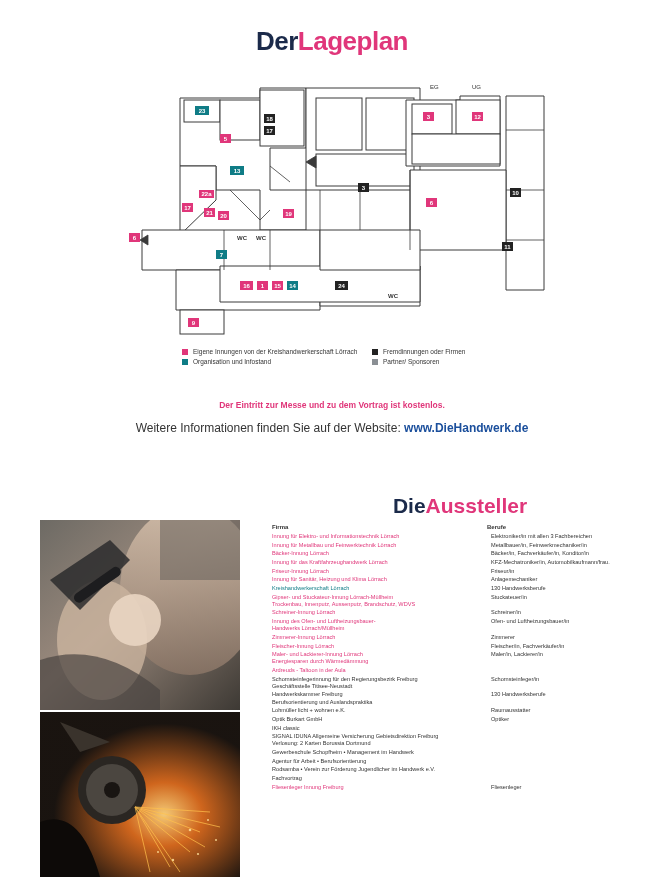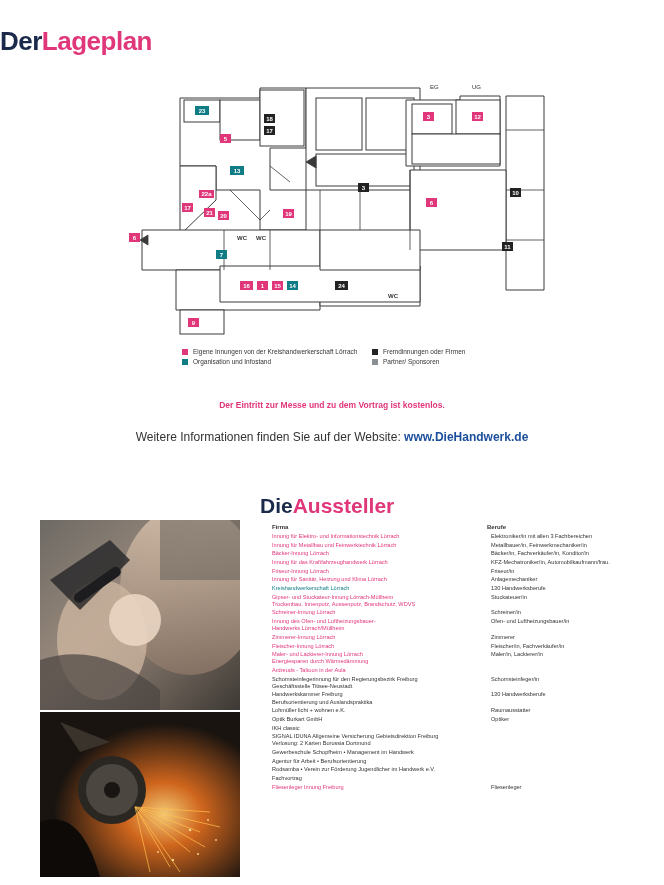--- a/index.html
+++ b/index.html
@@ -8,21 +8,21 @@
     background:#ffffff;
     font-family:"Liberation Sans", sans-serif;
     color:#222;
     position:relative;
     overflow:hidden;
   }
   .page{position:relative;width:664px;height:885px;}
 
   
   .title{
-    position:absolute;left:0;top:26px;width:664px;text-align:left;
+    position:absolute;left:0;top:26px;width:664px;text-align:center;
     font-size:26px;font-weight:bold;letter-spacing:-0.5px;
   }
   .title .dark{color:#1b2a4a;}
   .title .pink{color:#e0367a;}
 
   
   .map-wrap{position:absolute;left:120px;top:70px;width:430px;height:280px;}
   .map-svg{position:absolute;left:0;top:0;}
 
   .room{
@@ -41,28 +41,28 @@
   .legend .row{display:flex;align-items:flex-start;margin-bottom:3px;}
   .legend .sw{width:6px;height:6px;margin-right:5px;margin-top:1px;flex:0 0 auto;}
   .legend .col{width:190px;}
   .sw.pink{background:#e0367a;}
   .sw.teal{background:#0f7c86;}
   .sw.dark{background:#222;}
   .sw.gray{background:#8a8f94;}
 
   
   .info{position:absolute;left:0;top:400px;width:664px;text-align:center;}
-  .info .l1{color:#e0367a;font-weight:bold;font-size:8.5px;margin-bottom:20px;}
+  .info .l1{color:#e0367a;font-weight:bold;font-size:8.5px;margin-bottom:11px;}
   .info .l2{color:#333;font-size:8px;margin-bottom:14px;}
   .info .l3{color:#333;font-size:12px;}
   .info .l3 a{color:#1b4f9c;font-weight:bold;text-decoration:none;}
 
   
   .title2{
-    position:absolute;left:260px;top:494px;width:400px;text-align:left;
+    position:absolute;left:260px;top:494px;width:400px;text-align:center;
     font-size:21px;font-weight:bold;
   }
   .title2 .dark{color:#1b2a4a;}
   .title2 .pink{color:#e0367a;}
 
   
   .photo{position:absolute;overflow:hidden;}
   .photo1{left:40px;top:520px;width:200px;height:190px;}
   .photo2{left:40px;top:712px;width:200px;height:165px;}
 

